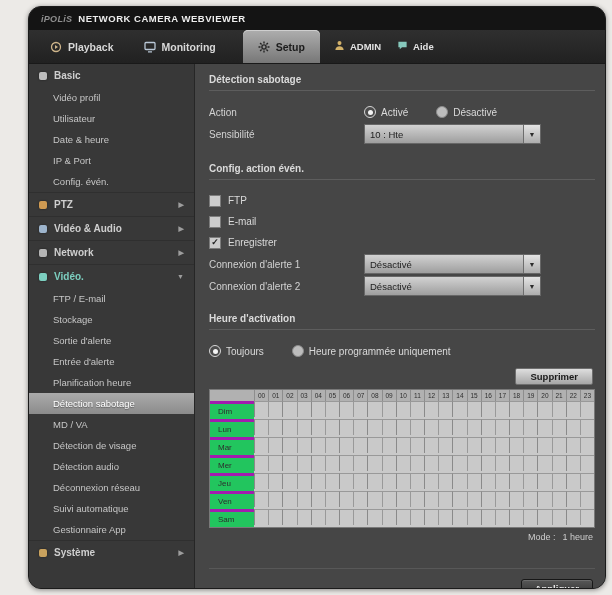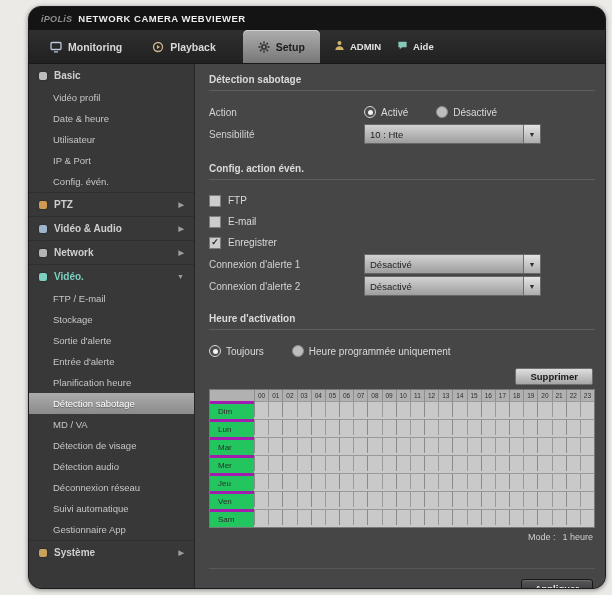--- a/index.html
+++ b/index.html
@@ -74,34 +74,34 @@
   <div class="titlebar">
     <span class="brand">iPOLiS</span>
     <span class="wtitle">NETWORK CAMERA WEBVIEWER</span>
   </div>
 
   <div class="tabbar">
     <div id="tab-strip" style="display:flex;align-items:stretch;">
         <div class="tab">
           <span class="ticon">
             <svg width="12" height="12" viewBox="0 0 12 12">
+              <circle cx="6" cy="6" r="4.5" fill="none" stroke="#cdb48a" stroke-width="1.3"></circle>
+              <path d="M5 4l3 2-3 2z" fill="#cdb48a"></path>
+            </svg>
+          </span>
+          <span>Playback</span>
+        </div>
+        <div class="tab">
+          <span class="ticon">
+            <svg width="12" height="12" viewBox="0 0 12 12">
               <rect x="1" y="1.5" width="10" height="7" rx="1" fill="none" stroke="#b9c7d6" stroke-width="1.3"></rect>
               <path d="M4 10.8h4" stroke="#b9c7d6" stroke-width="1.3"></path>
             </svg>
           </span>
           <span>Monitoring</span>
-        </div>
-        <div class="tab">
-          <span class="ticon">
-            <svg width="12" height="12" viewBox="0 0 12 12">
-              <circle cx="6" cy="6" r="4.5" fill="none" stroke="#cdb48a" stroke-width="1.3"></circle>
-              <path d="M5 4l3 2-3 2z" fill="#cdb48a"></path>
-            </svg>
-          </span>
-          <span>Playback</span>
         </div>
         <div class="tab active">
           <span class="ticon">
             <svg width="12" height="12" viewBox="0 0 12 12">
               <circle cx="6" cy="6" r="2.1" fill="none" stroke="#262626" stroke-width="1.4"></circle>
               <g stroke="#262626" stroke-width="1.4">
                 <path d="M6 .5v2M6 9.5v2M.5 6h2M9.5 6h2M2.1 2.1l1.5 1.5M8.4 8.4l1.5 1.5M9.9 2.1L8.4 3.6M3.6 8.4L2.1 9.9"></path>
               </g>
             </svg>
           </span>
@@ -126,22 +126,22 @@
   </div>
 
   <div class="bodyarea">
     <div id="sidebar" class="sidebar">
         <div class="group-header">
           <span class="gicon" style="background: rgb(189, 189, 189);"></span>
           <span class="glabel">Basic</span>
           <span class="garrow"></span>
         </div>
         <div class="side-item">Vidéo profil</div>
+        <div class="side-item">Utilisateur</div>
         <div class="side-item">Date &amp; heure</div>
-        <div class="side-item">Utilisateur</div>
         <div class="side-item">IP &amp; Port</div>
         <div class="side-item">Config. évén.</div>
         <div class="group-header">
           <span class="gicon" style="background: rgb(207, 154, 82);"></span>
           <span class="glabel">PTZ</span>
           <span class="garrow">▶</span>
         </div>
         <div class="group-header">
           <span class="gicon" style="background: rgb(157, 180, 204);"></span>
           <span class="glabel">Vidéo &amp; Audio</span>

